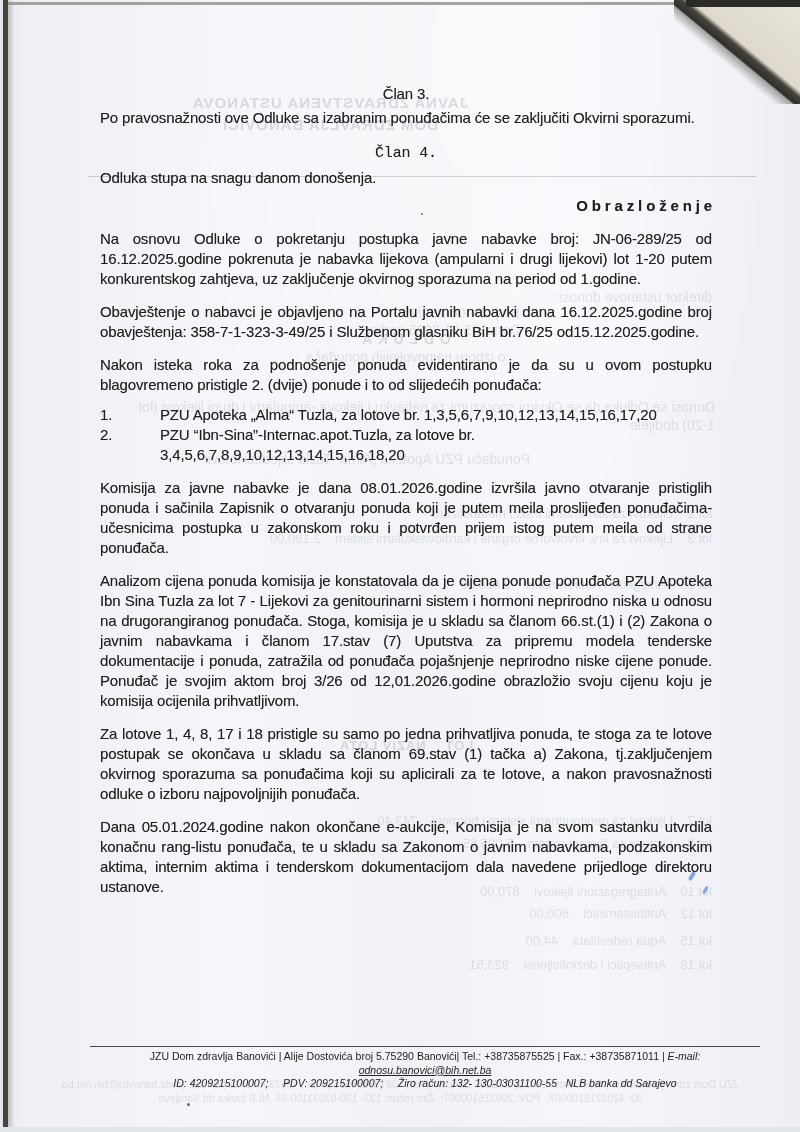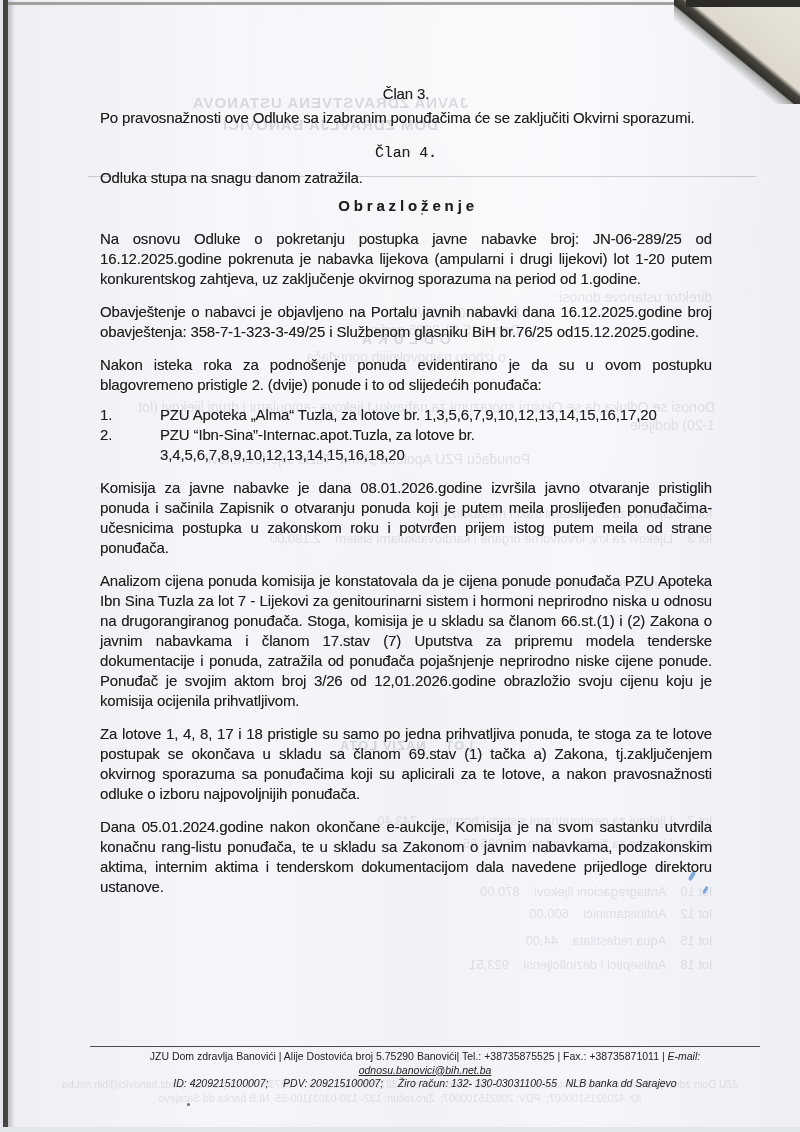--- a/index.html
+++ b/index.html
@@ -34,21 +34,21 @@
   .bleed.ctr{text-align:center;}
   .bleed-rule{position:absolute;height:1px;background:rgba(100,100,112,.28);filter:blur(.5px);}
 
   
   .content{position:absolute;left:100px;width:612px;top:84px;
            font-size:15px;line-height:20px;letter-spacing:-0.15px;
            text-shadow:0 0 .5px rgba(35,35,35,.45);}
   .content p{margin:13px 0 0 0;text-align:justify;}
   .h-article{text-align:center;margin:0 0 4px 0;}
   .h-article.second{margin-top:16px;font-family:Liberation Mono, monospace;}
-  .h-section{text-align:center;font-weight:700;margin:8px 0 0 0;}
+  .h-section{text-align:right;font-weight:700;margin:8px 0 0 0;}
   .bidders{margin-top:10px;}
   .bidder-row{display:flex;}
   .bidder-num{width:28px;flex:0 0 28px;}
   .bidder-text{flex:1;margin-left:32px;}
 
   
   .footer{position:absolute;left:90px;width:670px;top:1046px;border-top:1px solid #4c4c4c;
           padding-top:3px;text-align:center;font-size:10.5px;line-height:13.5px;color:#222;}
   .footer .it{font-style:italic;}
   .footer .email{font-style:italic;text-decoration:underline;}
@@ -94,21 +94,21 @@
   <div class="pen-mark" style="left:704px;top:886px;width:3px;height:8px;transform:rotate(28deg);"></div>
   <div class="speck" style="left:187px;top:1103px;width:3px;height:3px;"></div>
   <div class="speck" style="left:421px;top:213px;width:2px;height:2px;"></div>
 
   <div class="content">
 
     <div class="h-article">Član 3.</div>
     <p style="margin-top:0;">Po pravosnažnosti ove Odluke sa izabranim ponuđačima će se zaključiti Okvirni sporazumi.</p>
 
     <div class="h-article second">Član 4.</div>
-    <p style="margin-top:0;">Odluka stupa na snagu danom zatražila.</p>
+    <p style="margin-top:0;">Odluka stupa na snagu danom donošenja.</p>
 
     <div class="h-section">O b r a z l o ž e n j e</div>
 
     <p>Na osnovu Odluke o pokretanju postupka javne nabavke broj: JN-06-289/25 od 16.12.2025.godine pokrenuta je nabavka lijekova (ampularni i drugi lijekovi) lot 1-20 putem konkurentskog zahtjeva, uz zaključenje okvirnog sporazuma na period od 1.godine.</p>
     <p>Obavještenje o nabavci je objavljeno na Portalu javnih nabavki dana 16.12.2025.godine broj obavještenja: 358-7-1-323-3-49/25 i Službenom glasniku BiH br.76/25 od15.12.2025.godine.</p>
     <p>Nakon isteka roka za podnošenje ponuda evidentirano je da su u ovom postupku blagovremeno pristigle 2. (dvije) ponude i to od slijedećih ponuđača:</p>
 
     <div class="bidders">
       <div class="bidder-row">
         <span class="bidder-num">1.</span>

